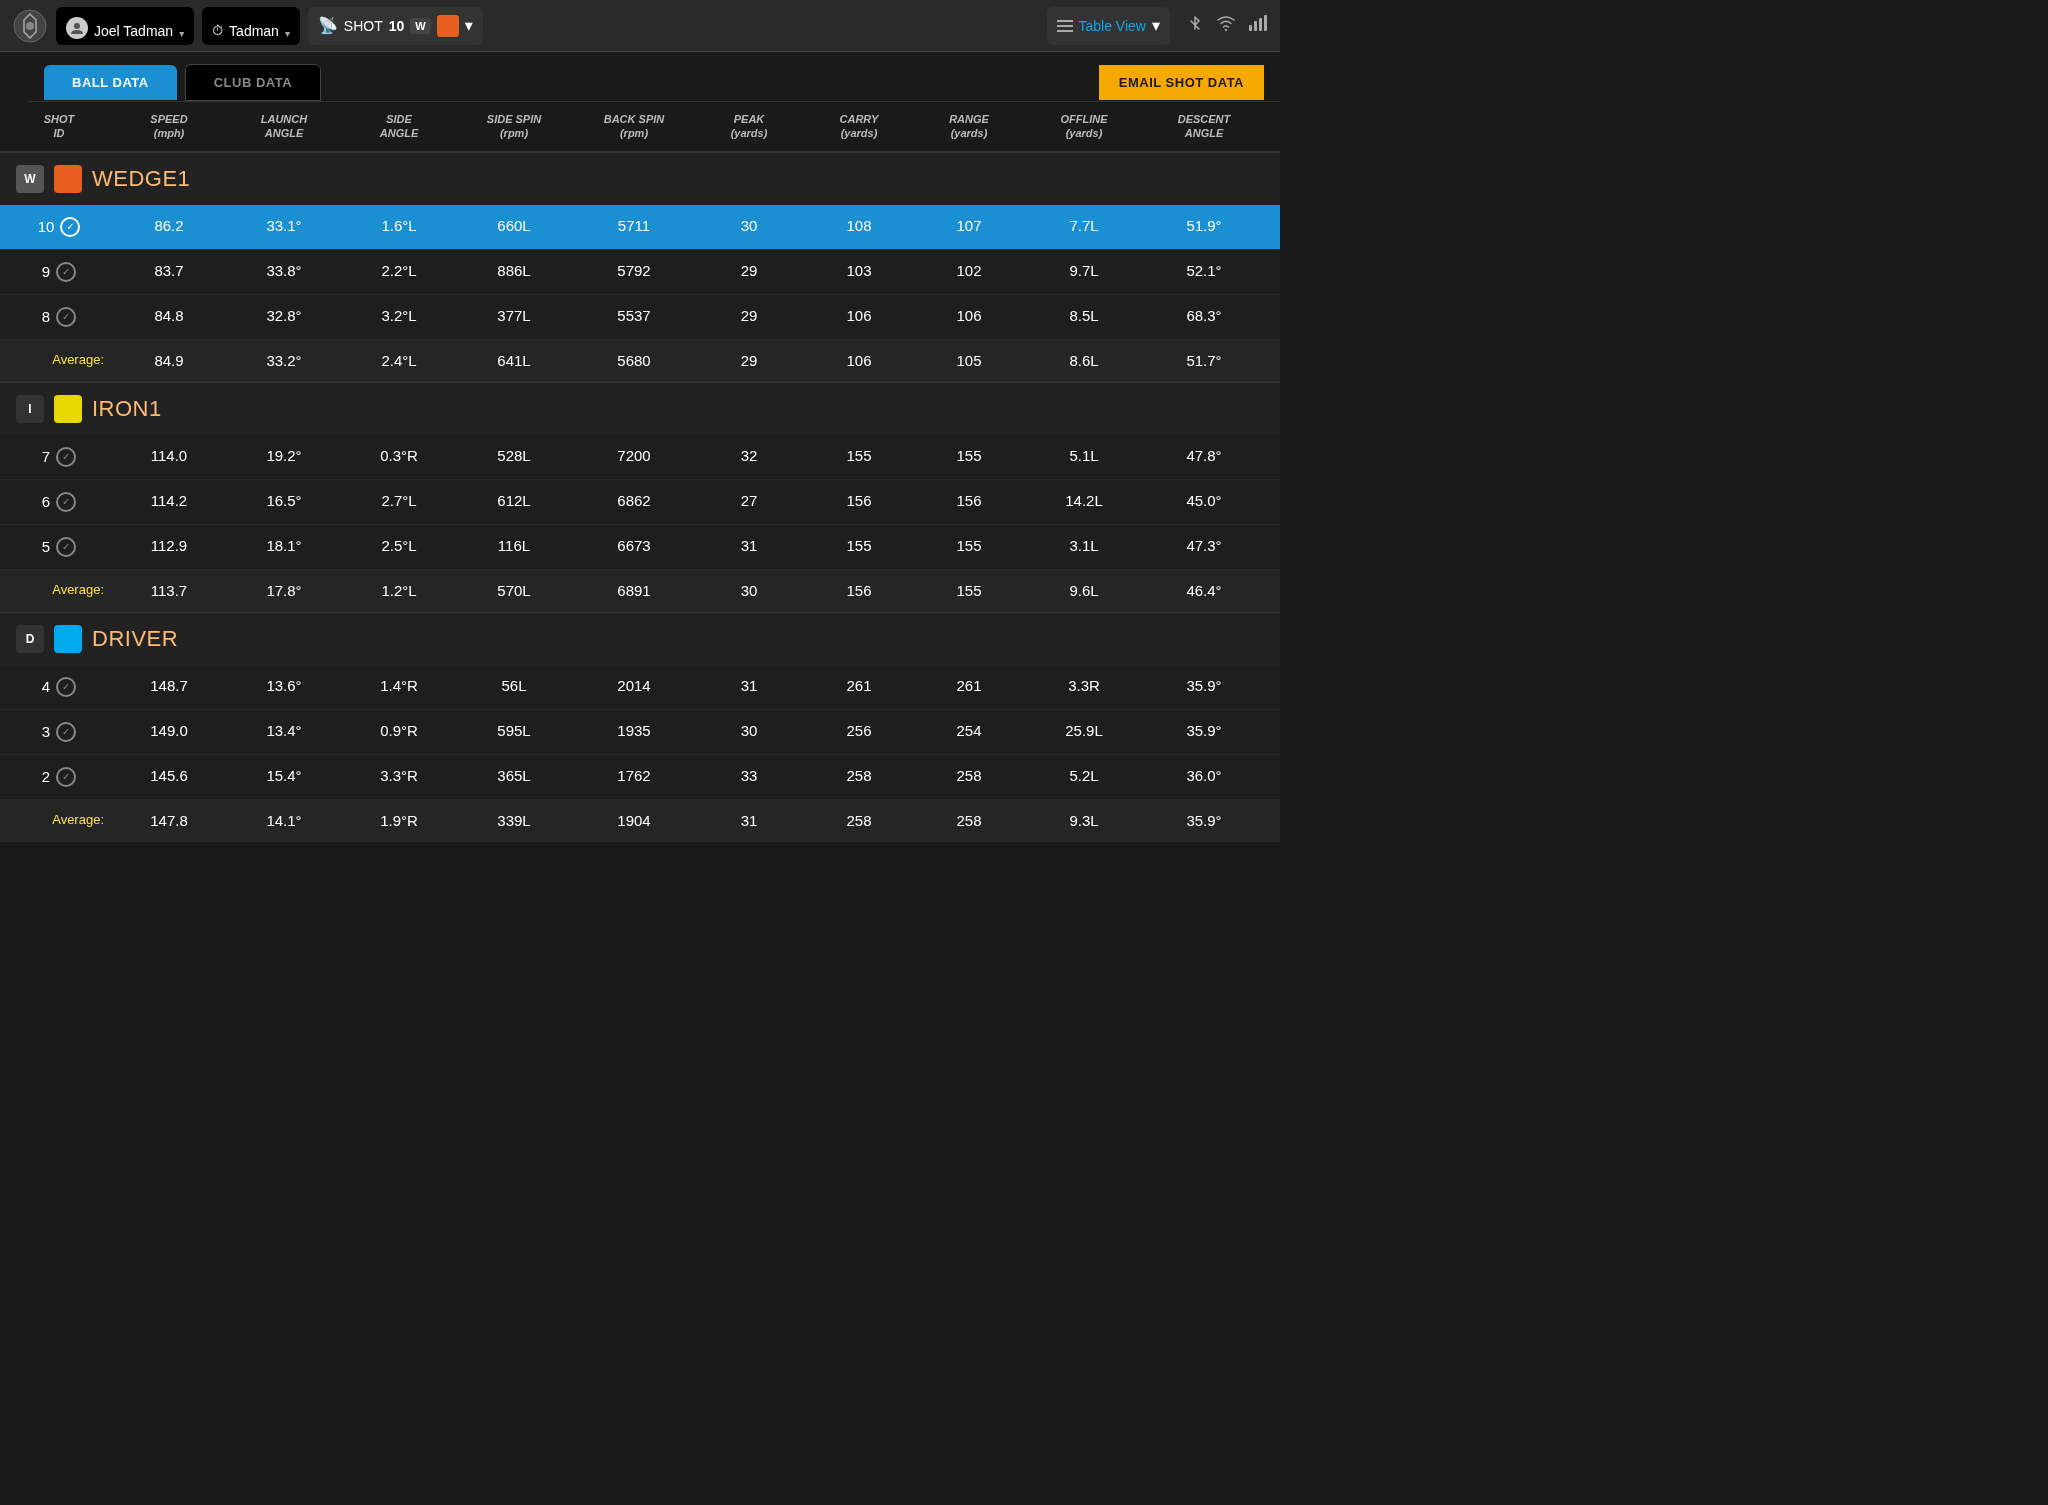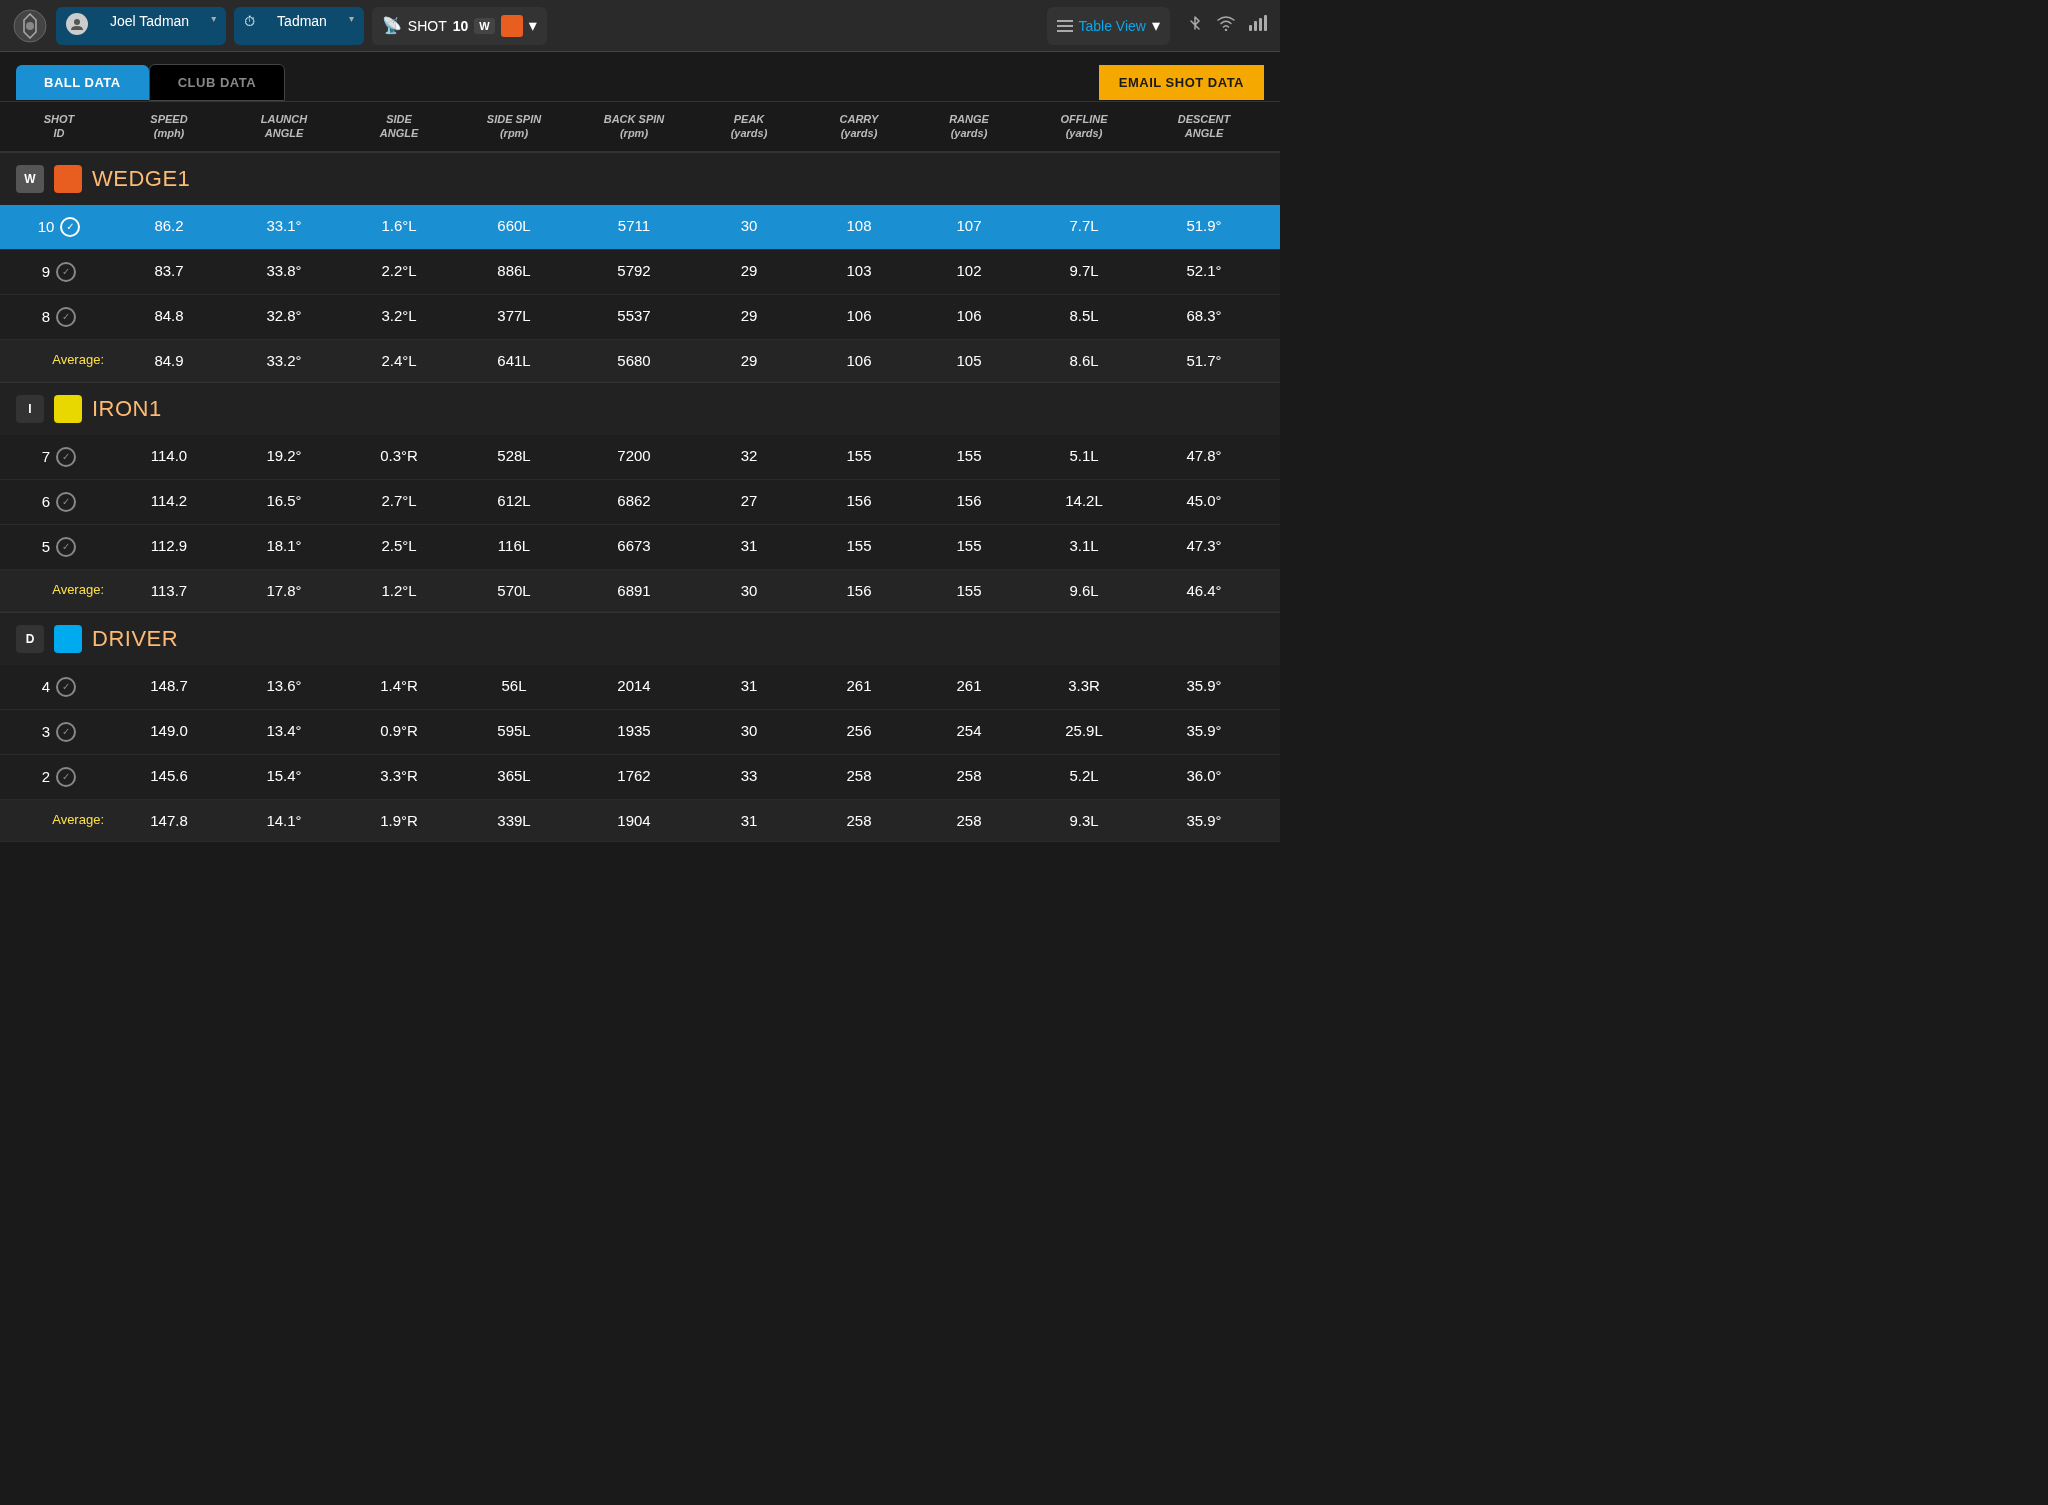--- a/index.html
+++ b/index.html
@@ -24,23 +24,23 @@
     }
     .top-bar-logo {
       width: 36px;
       height: 36px;
       display: flex;
       align-items: center;
       justify-content: center;
     }
     .top-bar-section {
       display: flex;
-      align-items: flex-start;
-      gap: 22px;
-      background: #0c4a6e;
+      align-items: flex-end;
+      gap: 6px;
+      background: #000000;
       border-radius: 6px;
       padding: 6px 10px;
       cursor: pointer;
       height: 38px;
     }
     .top-bar-section span {
       font-size: 14px;
       color: #fff;
     }
     .top-bar-section .chevron {
@@ -138,22 +138,23 @@
       font-size: 18px;
       color: #aaa;
     }
 
     
     .tabs-row {
       display: flex;
       align-items: center;
       background: #1a1a1a;
       padding: 12px 16px 0;
-      gap: 0;
+      gap: 8px;
       border-bottom: 1px solid #333;
+      margin-left: 28px;
     }
     .tab-btn {
       padding: 10px 28px;
       font-size: 13px;
       font-weight: bold;
       cursor: pointer;
       border: none;
       border-radius: 6px 6px 0 0;
       letter-spacing: 0.5px;
     }

